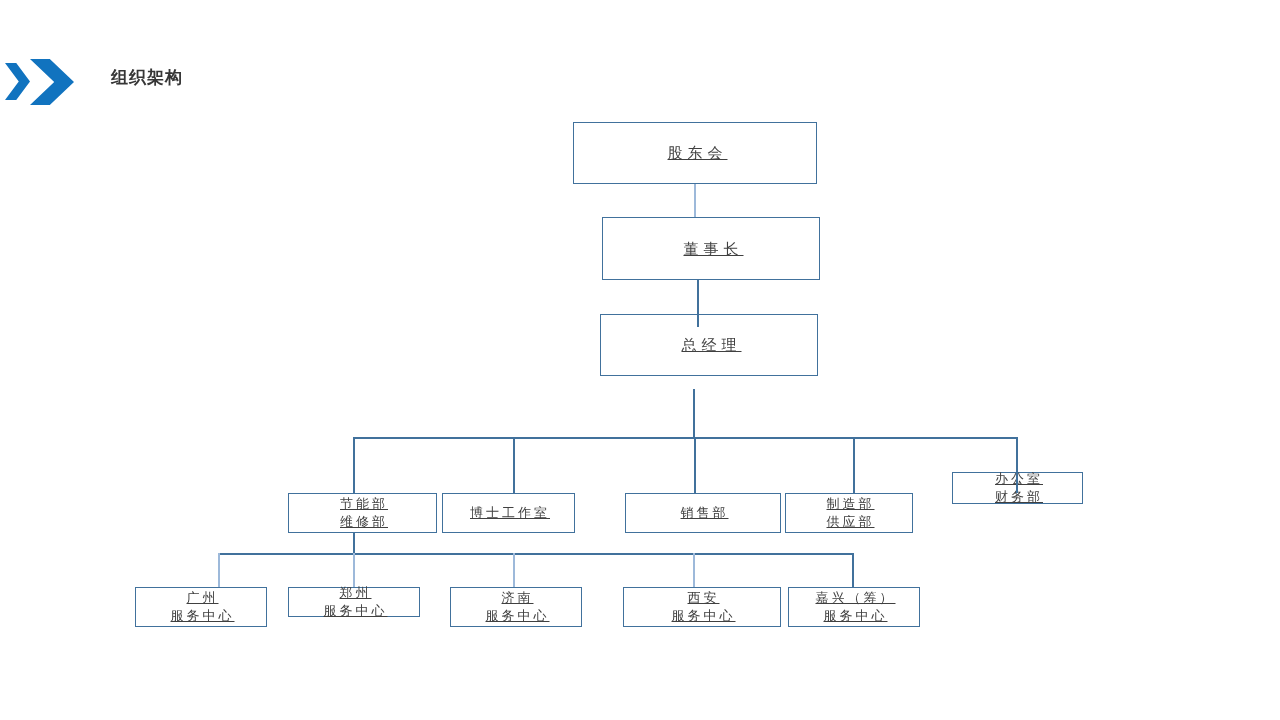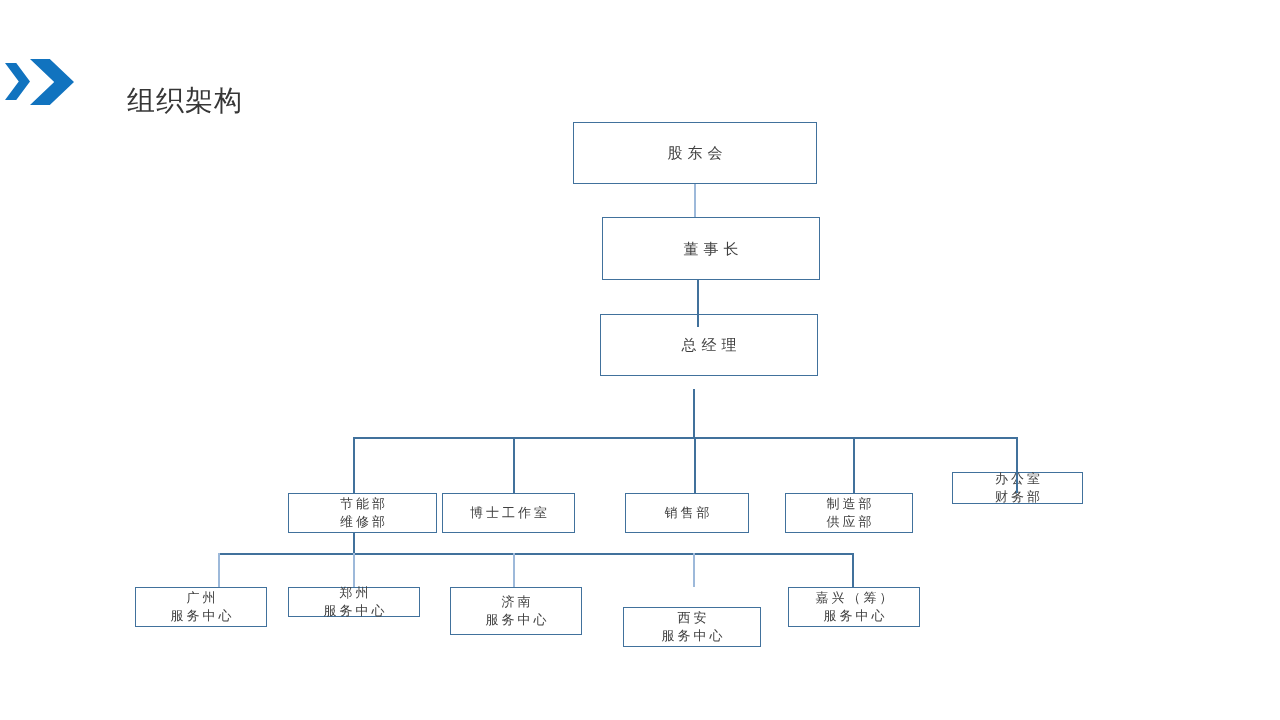--- a/index.html
+++ b/index.html
@@ -20,38 +20,39 @@
     position: absolute;
     background: #1173BF;
     clip-path: polygon(0 0, 45% 0, 100% 50%, 45% 100%, 0 100%, 55% 50%);
   }
   #chev1 { left: 5px;  top: 63px; width: 25px; height: 37px; }
   #chev2 { left: 30px; top: 59px; width: 44px; height: 46px; }
   .title {
     position: absolute;
     left: 111px;
     top: 66px;
-    margin: 16px;
-    font-size: 28px;
-    font-weight: 400;
+    margin: 0;
+    font-size: 17px;
+    font-weight: 700;
     letter-spacing: 1px;
     color: #363636;
   }
   
   .box {
     position: absolute;
     box-sizing: border-box;
     border: 1.5px solid #41719C;
     background: #ffffff;
     display: flex;
     flex-direction: column;
     align-items: center;
     justify-content: center;
     color: #404040;
     text-align: center;
+    text-decoration: underline;
   }
   .box.big .ln {
     font-size: 15px;
     letter-spacing: 5px;
     text-indent: 5px;
     line-height: 20px;
   }
   .box.small .ln {
     font-size: 13px;
     letter-spacing: 3px;
@@ -89,21 +90,21 @@
 
     <div class="box small" style="left:288px;top:493px;width:149px;height:40px">
       <span class="ln">节能部</span>
       <span class="ln">维修部</span>
     </div>
 
     <div class="box small" style="left:442px;top:493px;width:133px;height:40px">
       <span class="ln">博士工作室</span>
     </div>
 
-    <div class="box small" style="left:625px;top:493px;width:124px;height:40px">
+    <div class="box small" style="left:625px;top:493px;width:156px;height:40px">
       <span class="ln">销售部</span>
     </div>
 
     <div class="box small" style="left:785px;top:493px;width:128px;height:40px">
       <span class="ln">制造部</span>
       <span class="ln">供应部</span>
     </div>
 
     <div class="box small" style="left:952px;top:472px;width:131px;height:32px">
       <span class="ln">办公室</span>
@@ -113,26 +114,26 @@
     <div class="box small" style="left:135px;top:587px;width:132px;height:40px">
       <span class="ln">广州</span>
       <span class="ln">服务中心</span>
     </div>
 
     <div class="box small" style="left:288px;top:587px;width:132px;height:30px">
       <span class="ln">郑州</span>
       <span class="ln">服务中心</span>
     </div>
 
-    <div class="box small" style="left:450px;top:587px;width:132px;height:48px">
+    <div class="box small" style="left:450px;top:587px;width:132px;height:40px">
       <span class="ln">济南</span>
       <span class="ln">服务中心</span>
     </div>
 
-    <div class="box small" style="left:623px;top:607px;width:138px;height:40px">
+    <div class="box small" style="left:623px;top:587px;width:158px;height:40px">
       <span class="ln">西安</span>
       <span class="ln">服务中心</span>
     </div>
 
     <div class="box small" style="left:788px;top:587px;width:132px;height:40px">
       <span class="ln">嘉兴（筹）</span>
       <span class="ln">服务中心</span>
     </div>
 
     <div class="line v light" style="left:694px;top:184px;height:33px"></div>

